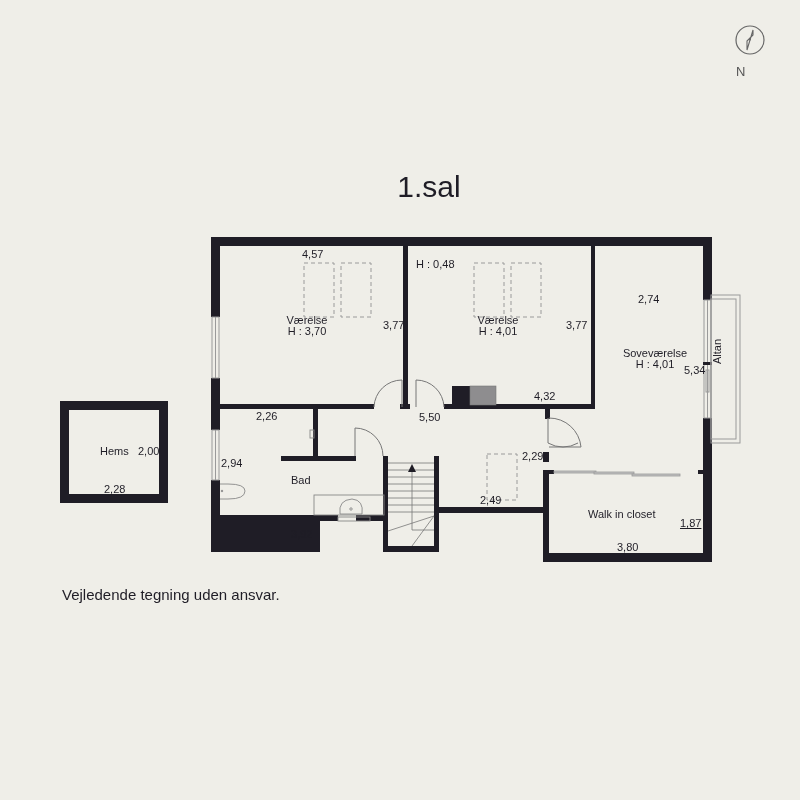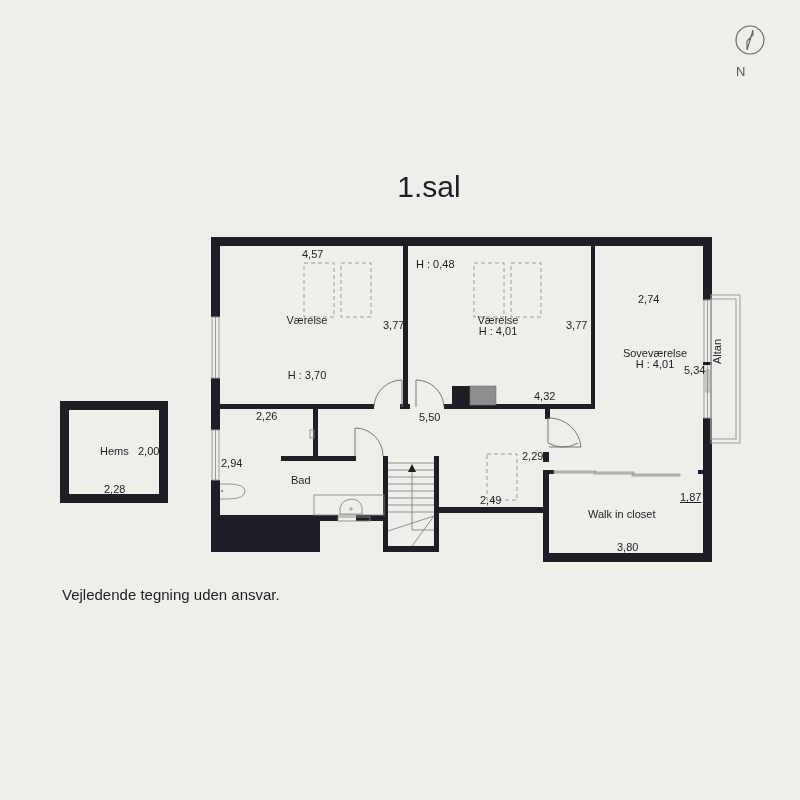--- a/index.html
+++ b/index.html
@@ -140,21 +140,21 @@
     <circle cx="351" cy="509" r="1.2"></circle>
     <path d="M220 484 L228 484 Q245 484 245 491 Q245 499 228 499 L220 499"></path>
     <circle cx="222" cy="491" r="0.8" fill="#888"></circle>
     <rect x="338" y="517" width="32" height="4"></rect>
     <rect x="310" y="430" width="4" height="8"></rect>
   </g>
 </svg>
 
 <div class="abs lbl" style="left:302px;top:248px;">4,57</div>
 <div class="abs lbl ctr" style="left:277px;top:314px;width:60px;">Værelse</div>
-<div class="abs lbl ctr" style="left:277px;top:325px;width:60px;margin-top:44px;">H : 3,70</div>
+<div class="abs lbl ctr" style="left:277px;top:325px;width:60px;">H : 3,70</div>
 <div class="abs lbl" style="left:383px;top:319px;">3,77</div>
 
 <div class="abs lbl" style="left:416px;top:258px;">H : 0,48</div>
 <div class="abs lbl ctr" style="left:468px;top:314px;width:60px;">Værelse</div>
 <div class="abs lbl ctr" style="left:468px;top:325px;width:60px;">H : 4,01</div>
 <div class="abs lbl" style="left:566px;top:319px;">3,77</div>
 <div class="abs lbl" style="left:502px;top:390px;margin-left:32px;">4,32</div>
 
 <div class="abs lbl" style="left:638px;top:248px;margin-top:45px;">2,74</div>
 <div class="abs lbl ctr" style="left:605px;top:347px;width:100px;">Soveværelse</div>
@@ -165,20 +165,20 @@
 <div class="abs lbl" style="left:419px;top:411px;">5,50</div>
 <div class="abs lbl" style="left:522px;top:450px;">2,29</div>
 <div class="abs lbl" style="left:480px;top:494px;text-align:center;">2,49</div>
 
 <div class="abs lbl" style="left:256px;top:410px;">2,26</div>
 <div class="abs lbl" style="left:221px;top:457px;">2,94</div>
 <div class="abs lbl" style="left:291px;top:474px;">Bad</div>
 <div class="abs lbl" style="left:291px;top:503px;margin-top:25px;">3,92</div>
 
 <div class="abs lbl" style="left:588px;top:508px;">Walk in closet</div>
-<div class="abs lbl" style="left:680px;top:491px;text-decoration:underline;">1,87</div>
+<div class="abs lbl" style="left:680px;top:517px;text-decoration:underline;">1,87</div>
 <div class="abs lbl" style="left:617px;top:541px;">3,80</div>
 
 <div class="abs lbl" style="left:100px;top:445px;">Hems</div>
 <div class="abs lbl" style="left:138px;top:445px;">2,00</div>
 <div class="abs lbl" style="left:104px;top:483px;">2,28</div>
 
 <div class="abs disclaimer">Vejledende tegning uden ansvar.</div>
 
 </body></html>

